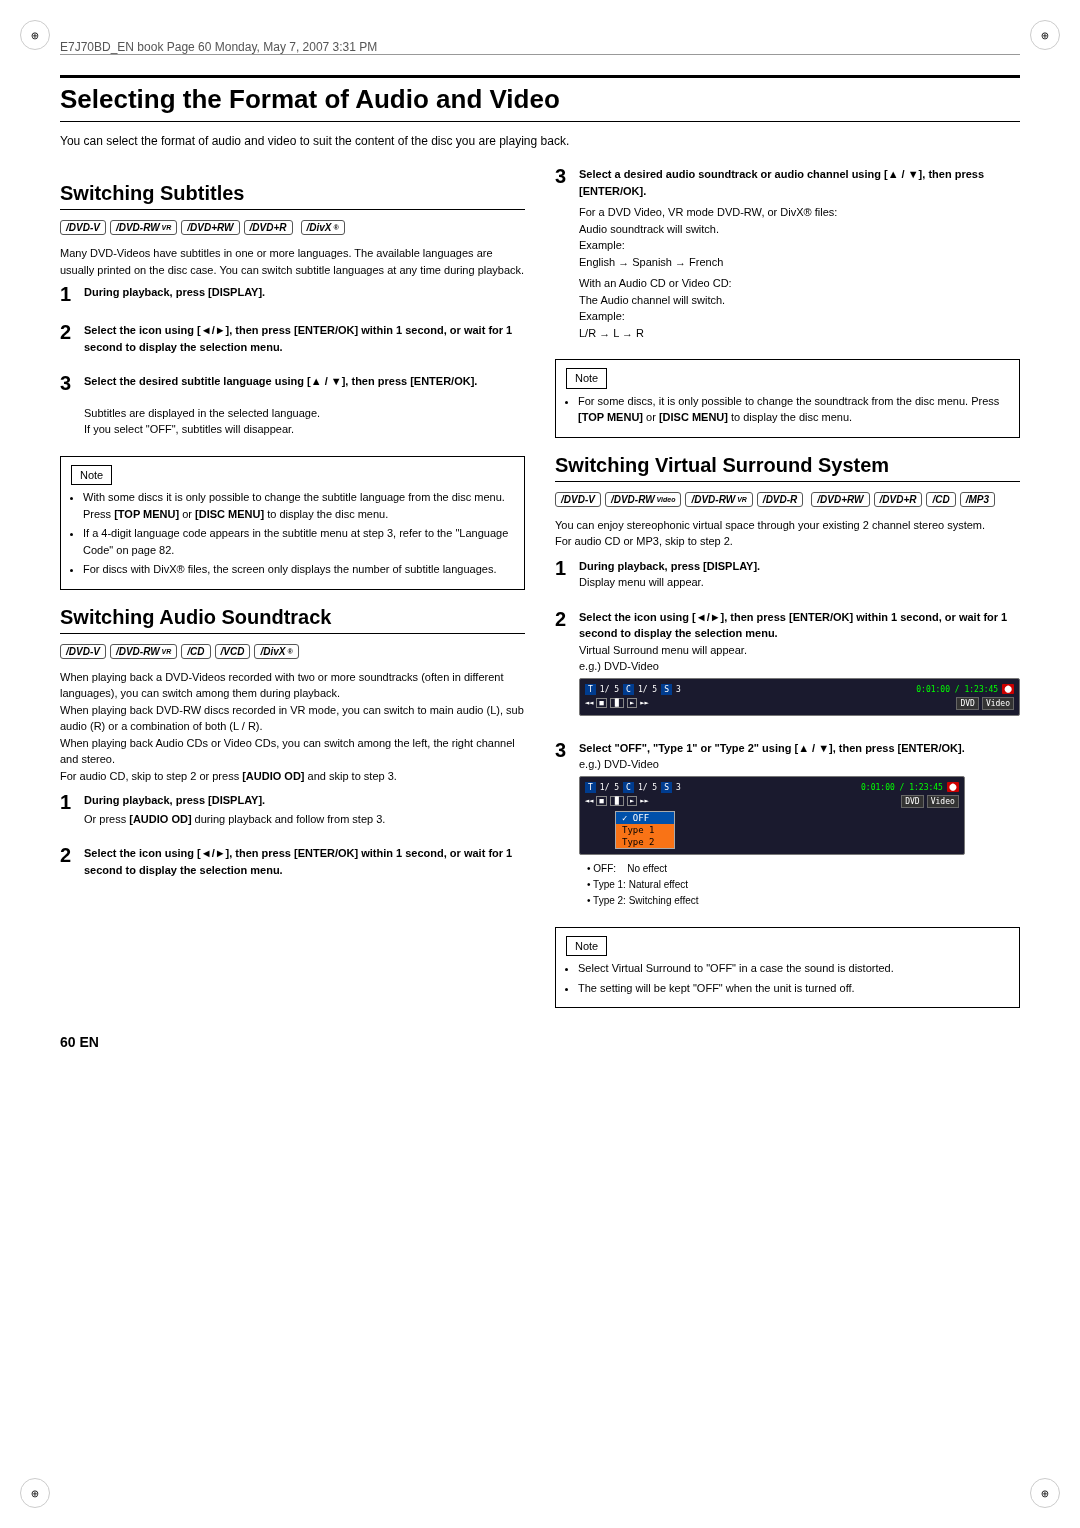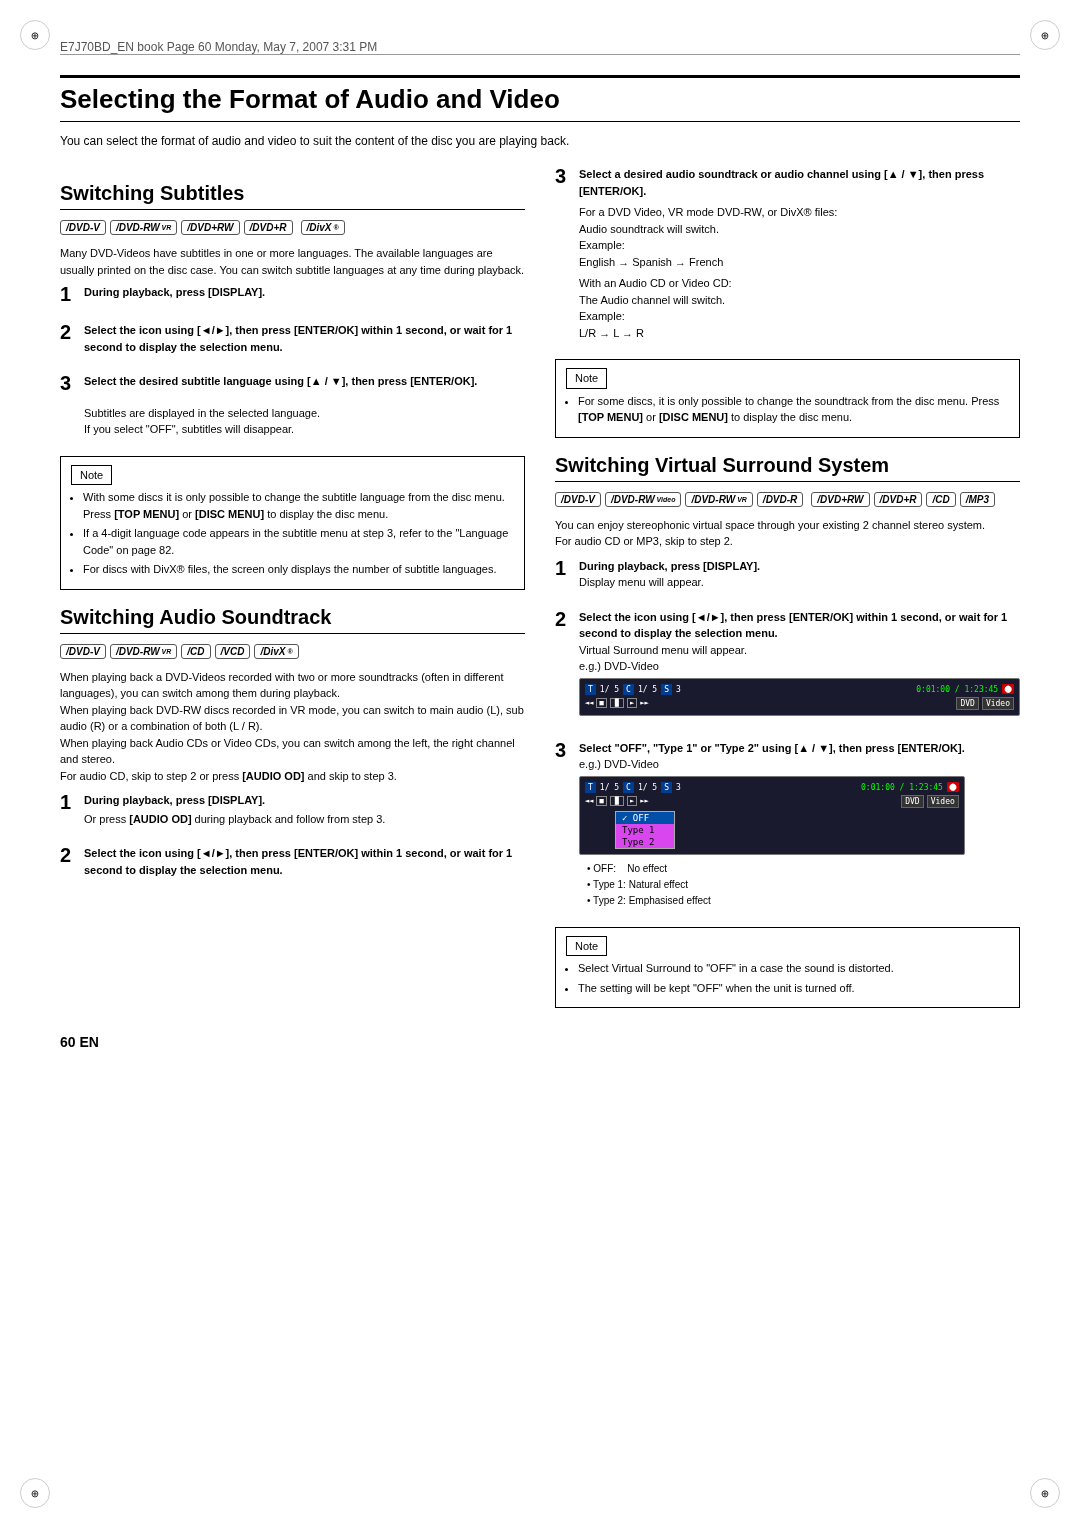--- a/index.html
+++ b/index.html
@@ -367,31 +367,31 @@
                 <span style="font-size:7px; border:1px solid #888; padding:0 2px;">■</span>
                 <span style="font-size:7px; border:1px solid #888; padding:0 2px;">▐▌</span>
                 <span style="font-size:7px; border:1px solid #888; padding:0 2px;">►</span>
                 <span style="font-size:7px;">►►</span>
                 <span style="flex:1"></span>
                 <span style="font-size:8px; background:#333; padding:1px 3px; border:1px solid #666;">DVD</span>
                 <span style="font-size:8px; background:#333; padding:1px 3px; border:1px solid #666;">Video</span>
               </div>
 
               <div style="margin-top:3px; margin-left:30px;">
-                <div style="background:#d946ef; color:#000; border:1px solid #aaa; display:inline-block; min-width:60px; font-size:9px;">
+                <div style="background:#f97316; color:#000; border:1px solid #aaa; display:inline-block; min-width:60px; font-size:9px;">
                   <div style="background:#0050aa; color:#fff; padding:1px 6px;">✓ OFF</div>
                   <div style="padding:1px 6px;">Type 1</div>
                   <div style="padding:1px 6px;">Type 2</div>
                 </div>
               </div>
             </div>
             <ul class="effect-list" style="margin-top:4px; list-style:none; padding-left:4px;">
               <li>• OFF:&nbsp;&nbsp;&nbsp; No effect</li>
               <li>• Type 1: Natural effect</li>
-              <li>• Type 2: Emphasised effect</li>
+              <li>• Type 2: Switching effect</li>
             </ul>
           </div>
         </div>
       </div>
 
       <div class="note-box">
         <div class="note-title">Note</div>
         <ul>
           <li class="small-text">Select Virtual Surround to "OFF" in a case the sound is distorted.</li>
           <li class="small-text">The setting will be kept "OFF" when the unit is turned off.</li>

